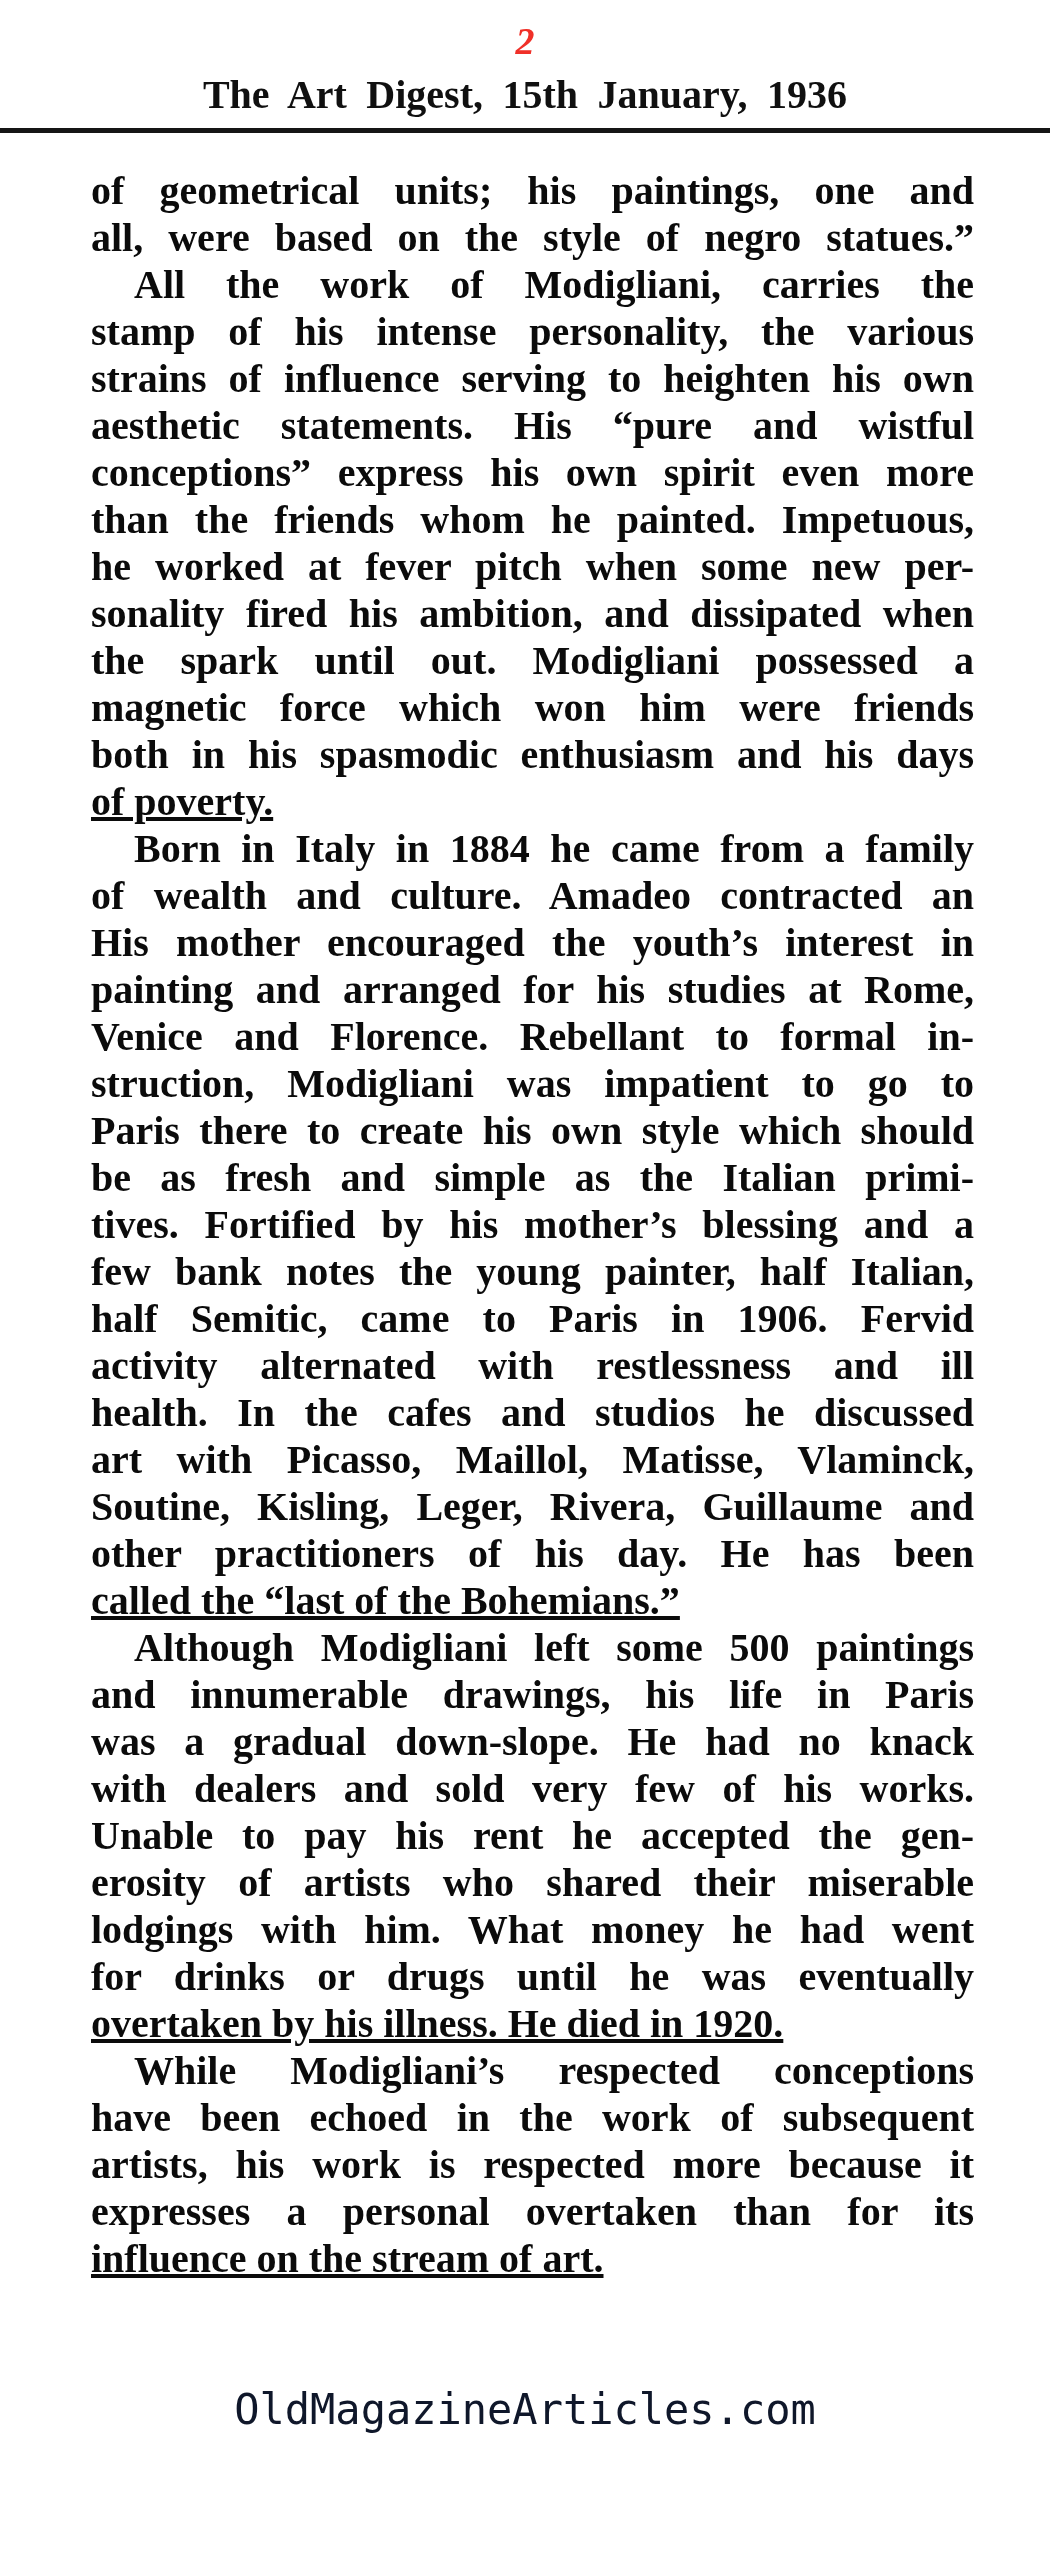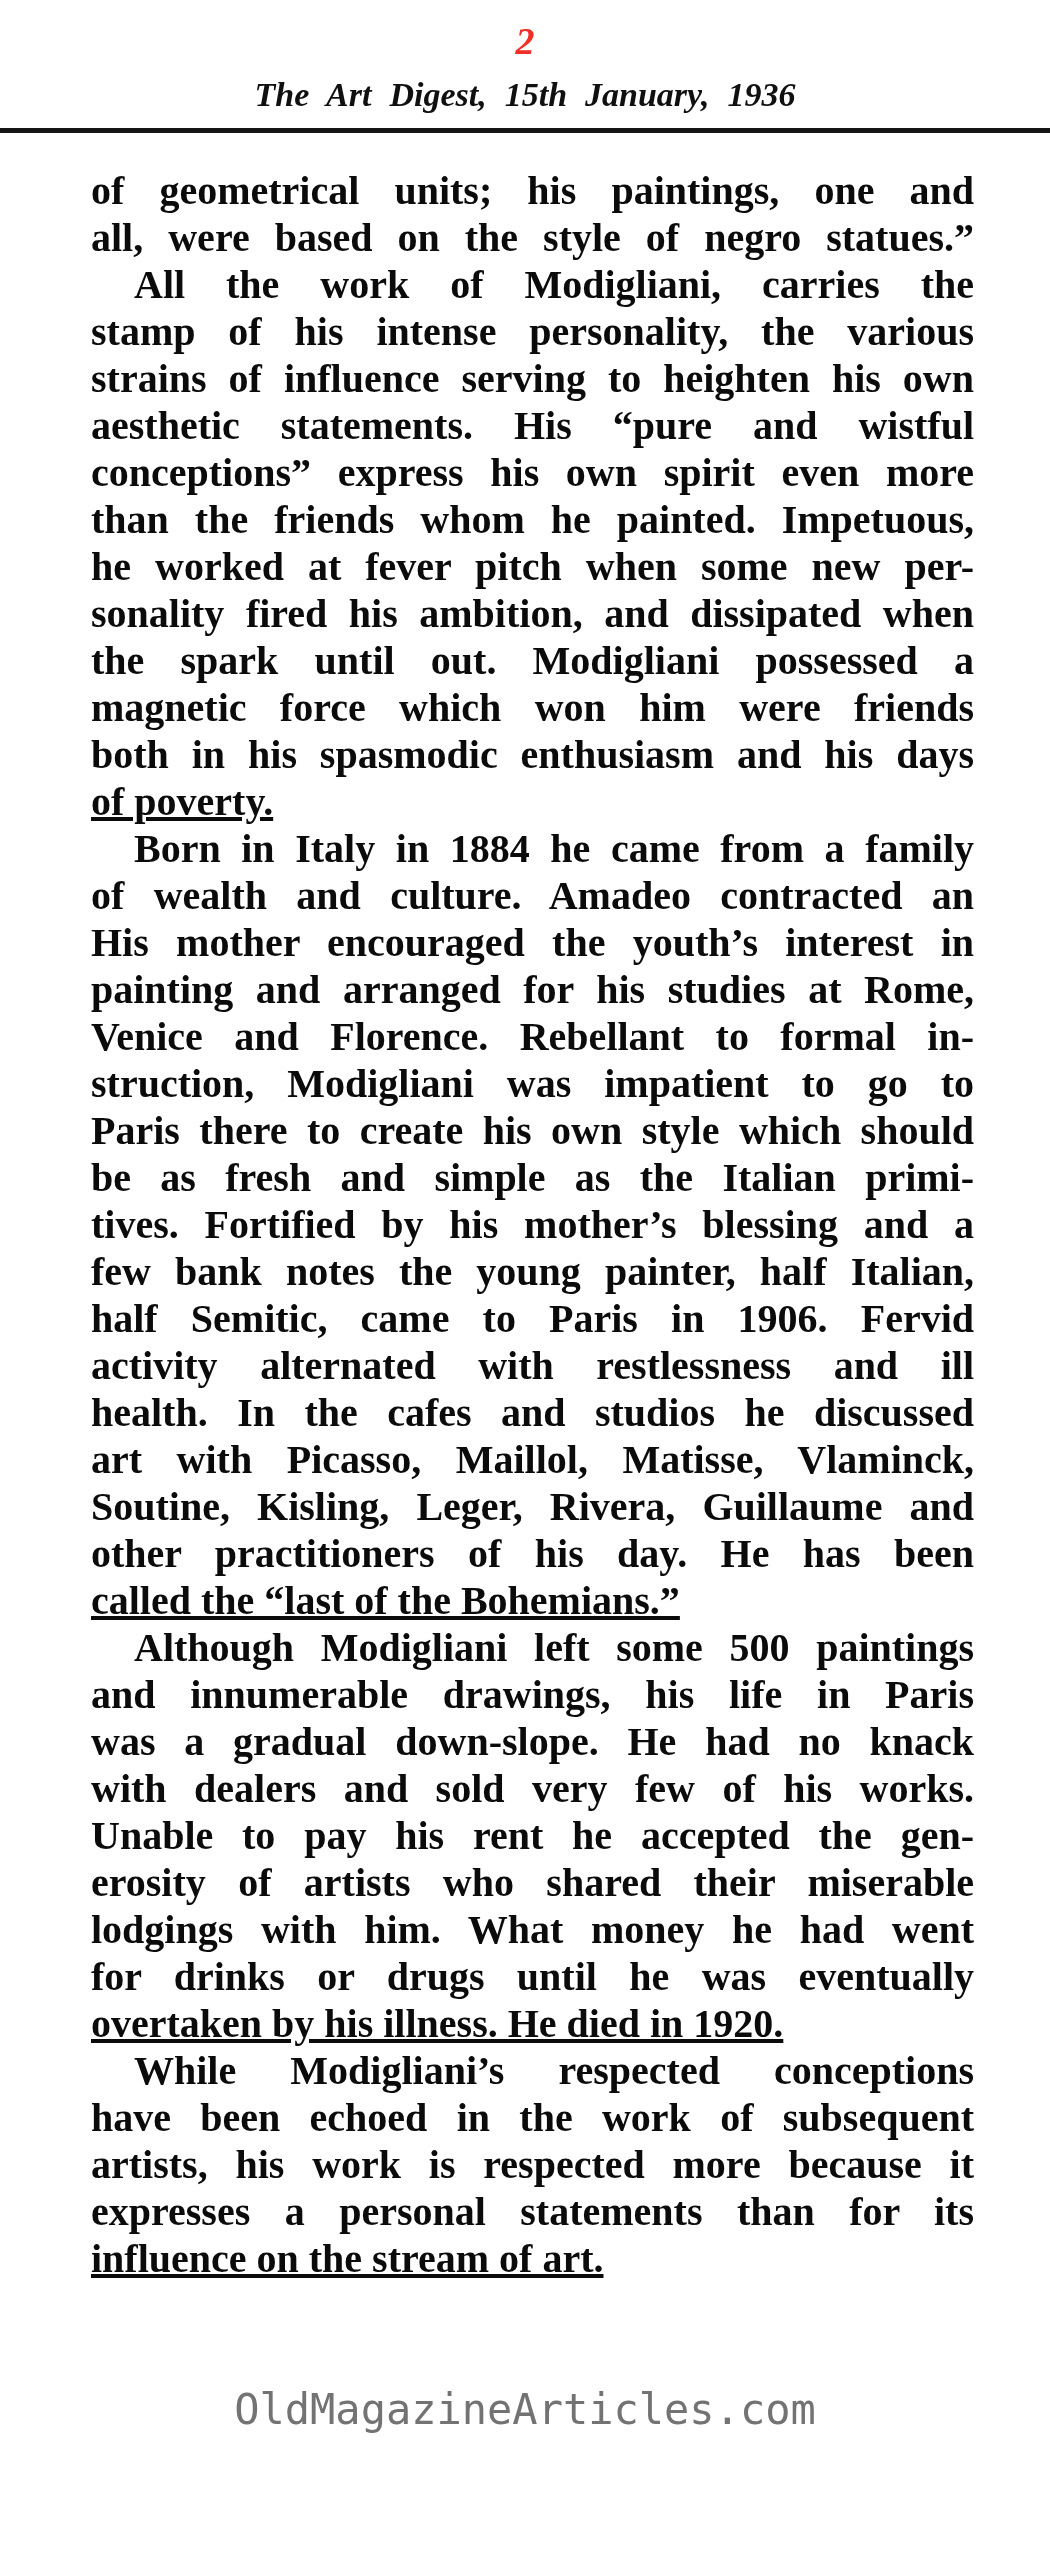--- a/index.html
+++ b/index.html
@@ -21,23 +21,22 @@
     text-align: center;
     font-style: italic;
     font-weight: bold;
     font-size: 38px;
     line-height: 40px;
     color: #f03028;
   }
   .masthead {
     margin-top: 15px;
     text-align: center;
-    font-style: italic;
     font-weight: bold;
-    font-size: 34px;
+    font-size: 40px;
     line-height: 38px;
     word-spacing: 9.5px;
     color: #101010;
   }
   .rule {
     margin-top: 14px;
     width: 100%;
     height: 4.7px;
     background: #151515;
   }
@@ -115,19 +114,19 @@
       <div class="line">was a gradual down-slope.  He had no knack</div>
       <div class="line">with dealers and sold very few of his works.</div>
       <div class="line">Unable to pay his rent he accepted the gen-</div>
       <div class="line">erosity of artists who shared their miserable</div>
       <div class="line">lodgings with him.  What money he had went</div>
       <div class="line">for drinks or drugs until he was eventually</div>
       <div class="line noj">overtaken by his illness.  He died in 1920.</div>
       <div class="line indent">While Modigliani’s respected conceptions</div>
       <div class="line">have been echoed in the work of subsequent</div>
       <div class="line">artists, his work is respected more because it</div>
-      <div class="line">expresses a personal statements than for its</div>
+      <div class="line">expresses a personal overtaken than for its</div>
       <div class="line noj">influence on the stream of art.</div>
     </div>
 
-  <div class="watermark" style="color: #737373;">OldMagazineArticles.com</div>
+  <div class="watermark" style="color: #0f172a;">OldMagazineArticles.com</div>
 </div>
 
 
 </body></html>

